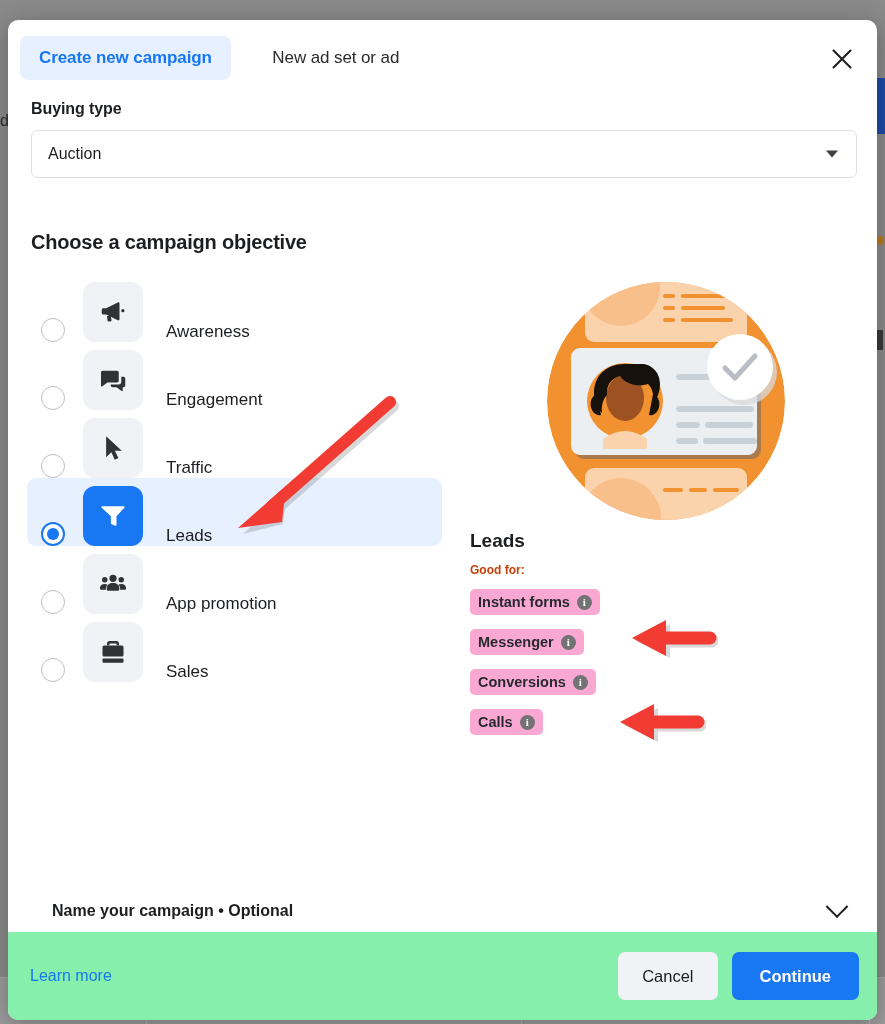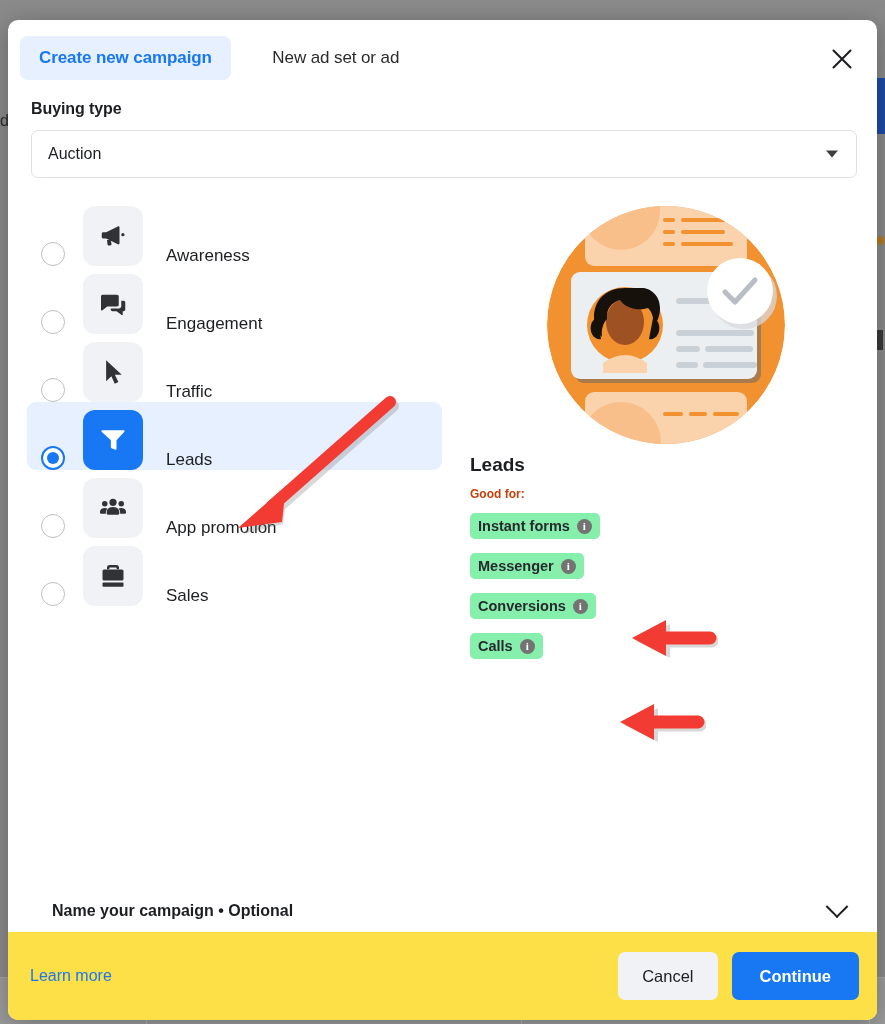--- a/index.html
+++ b/index.html
@@ -190,21 +190,21 @@
     font-size: 16.5px; color: #71767b;
   }
   .goodfor-label {
     margin-top: 11px;
     font-size: 12px; font-weight: bold; color: #c2410c;
   }
   .chips { margin-top: 12px; }
   .chip {
     display: inline-flex; align-items: center;
     height: 26px;
-    background: #86efac;
+    background: #f9a8d4;
     border-radius: 5px;
     padding: 0 8px;
     margin-bottom: 14px;
     font-size: 14.5px; font-weight: bold; color: #262a2e;
     cursor: pointer;
   }
   .chip-row { display: block; }
   .info-ic {
     width: 15px; height: 15px; border-radius: 50%;
     background: #737373;
@@ -235,21 +235,21 @@
     transform: rotate(45deg) translate(-3px,-3px);
   }
 
   
   .footer {
     position: absolute;
     left: 0; right: 0; bottom: 0;
     height: 88px;
     display: flex; align-items: center;
     padding: 0 18px 0 22px;
-    background: #fde047;
+    background: #86efac;
   }
   .learn-more {
     font-size: 16px; color: #1877f2;
     cursor: pointer; flex: 1;
   }
   .btn {
     height: 48px;
     border-radius: 7px;
     display: inline-flex; align-items: center; justify-content: center;
     font-size: 16.5px; font-weight: bold;
@@ -303,20 +303,21 @@
 
   <div class="body">
 
     <div class="field-label">Buying type</div>
 
     <div class="select-box">
       <span class="select-value">Auction</span>
       <span class="select-caret"></span>
     </div>
 
+    <div class="section-title">Choose a campaign objective</div>
 
     <div class="cols">
 
       <div class="col-left">
 
         <div class="obj-row">
           <div class="radio"></div>
           <div class="obj-icon">
             <svg width="30" height="30" viewBox="0 0 24 24" fill="#303336">
               <path d="M3 10.2c0-.7.5-1.2 1.2-1.2h2.3l9.4-4.6c.6-.3 1.3.1 1.3.8v12.6c0 .7-.7 1.1-1.3.8L6.5 14H4.2c-.7 0-1.2-.5-1.2-1.2v-2.6z"></path>

